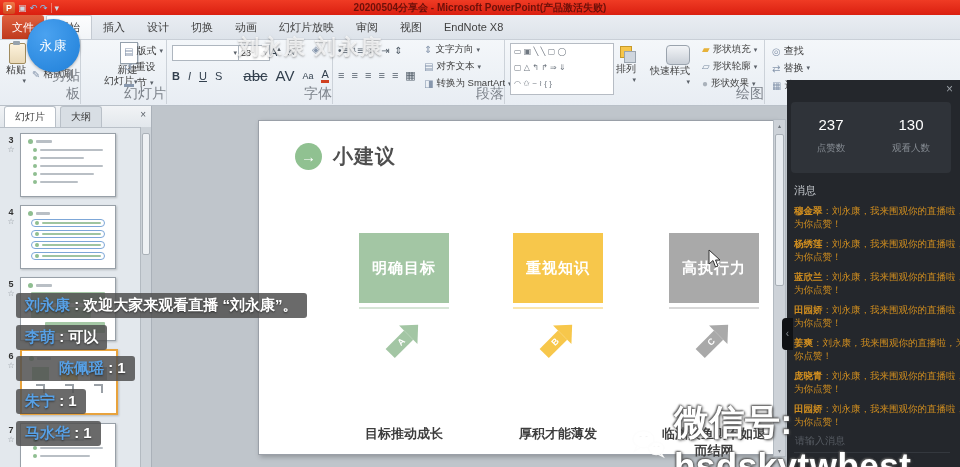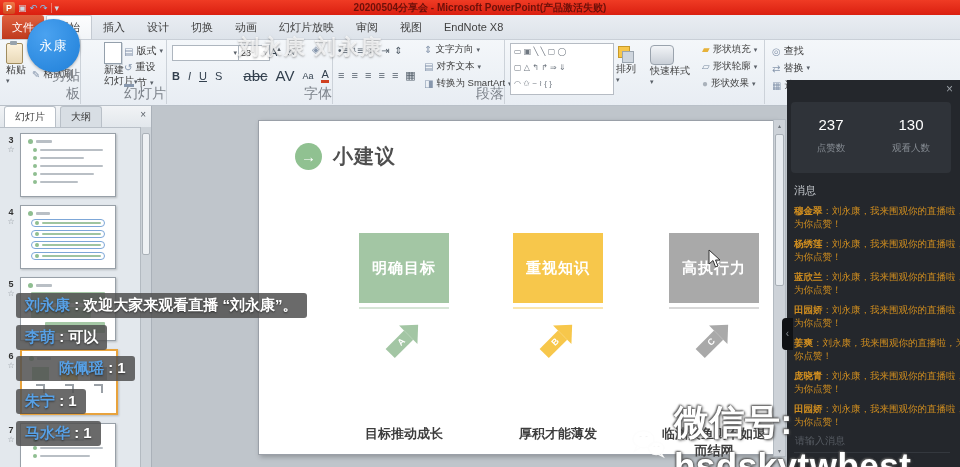--- a/index.html
+++ b/index.html
@@ -17,21 +17,21 @@
   .tabsrow{position:absolute;left:0;top:15px;width:960px;height:24px;background:linear-gradient(#e9edf2,#dde3ea);border-bottom:1px solid #c9cfd7;z-index:9;}
   .filetab{position:absolute;left:2px;top:0;width:42px;height:24px;background:linear-gradient(#e0613f,#bf3a1d);border-radius:3px 3px 0 0;color:#fff;font-size:11px;text-align:center;line-height:24px;}
   .tabs{position:absolute;left:46px;top:0;display:flex;height:24px;}
   .tab{padding:0 11px;font-size:11px;line-height:24px;color:#3f3f3f;}
   .tab.active{background:linear-gradient(#fdfdfe,#f2f5f8);border:1px solid #c4cad2;border-bottom:none;border-radius:2px 2px 0 0;line-height:22px;}
   
   .ribbon{position:absolute;left:0;top:39px;width:960px;height:66px;background:linear-gradient(#f4f7fa,#e8edf3);border-bottom:1px solid #b9c0c8;z-index:8;}
   .rgroup{position:absolute;top:0;height:65px;border-right:1px solid #ccd2d9;}
   .glabel{position:absolute;bottom:1px;left:0;right:0;text-align:right;font-size:14px;color:#7c828a;padding-left:42px;}
   .rbtn{position:absolute;font-size:10px;color:#3c3c3c;display:flex;align-items:center;gap:3px;white-space:nowrap;}
-  .rbig{position:absolute;display:flex;flex-direction:column;align-items:flex-start;font-size:10px;color:#3c3c3c;line-height:11px;text-align:center;}
+  .rbig{position:absolute;display:flex;flex-direction:column;align-items:flex-end;font-size:10px;color:#3c3c3c;line-height:11px;text-align:center;}
   .dd{font-size:7px;color:#5a6068;}
   .ric{font-size:10px;color:#8797ad;}
   .ic-clip{width:15px;height:19px;background:linear-gradient(#fdf2dc,#e9d9b8);border:1px solid #a08c5f;border-radius:2px;position:relative;}
   .ic-clip::after{content:"";position:absolute;left:3px;top:-3px;width:7px;height:4px;background:#98a3ad;border-radius:1px;}
   .ic-slide{width:16px;height:20px;background:#fff;border:1px solid #94a0ac;box-shadow:1px 1px 0 #cfd6dd;}
   .combo{height:14px;background:#fff;border:1px solid #aeb6bf;font-size:9px;color:#333;display:flex;align-items:center;justify-content:space-between;padding:0 2px;}
   .fbtn{font-size:11px;color:#33404e;margin-right:5px;}
   .gallery{position:absolute;left:40px;top:4px;width:96px;height:50px;background:#fff;border:1px solid #b6bcc4;font-size:8px;color:#6f7780;line-height:16px;padding:0 3px;overflow:hidden;}
   .ic-arrange{position:relative;width:18px;height:18px;}
   .ic-arrange::before{content:"";position:absolute;left:2px;top:1px;width:10px;height:10px;background:#f7c64a;border:1px solid #c79a2a;}
@@ -258,20 +258,21 @@
       <div class="rbtn" style="left:198px;top:21px;font-size:9.5px;">
         <span class="ric" style="color:#7a8ba0;">▱</span>
         <span>形状轮廓</span>
           <span class="dd">▾</span>
       </div>
       <div class="rbtn" style="left:198px;top:38px;font-size:9.5px;">
         <span class="ric" style="color:#aab2bb;">●</span>
         <span>形状效果</span>
           <span class="dd">▾</span>
       </div>
+      <div class="glabel">绘图</div>
     </div>
 
     <div class="rgroup" style="left:764px;width:80px;border-right:none;">
       <div class="rbtn" style="left:8px;top:5px;">
         <span class="ric">◎</span>
         <span>查找</span>
       </div>
       <div class="rbtn" style="left:8px;top:22px;">
         <span class="ric">⇄</span>
         <span>替换</span>

